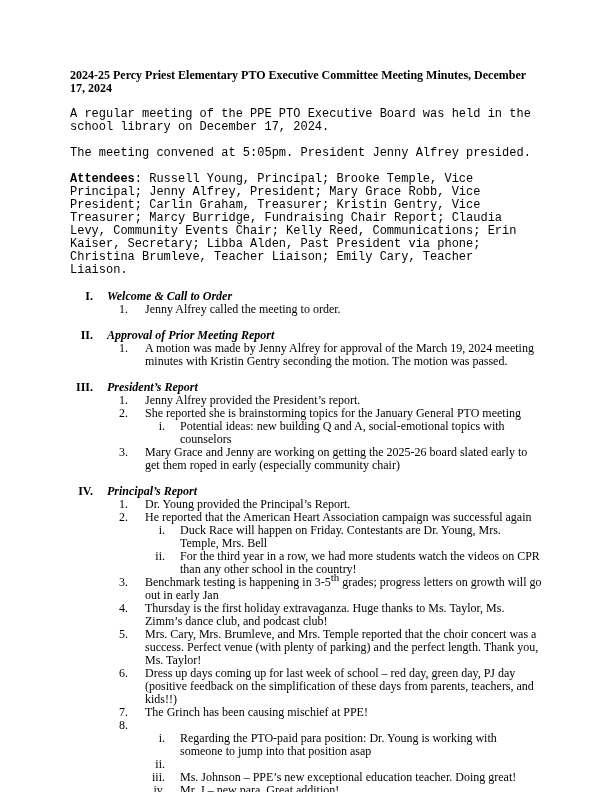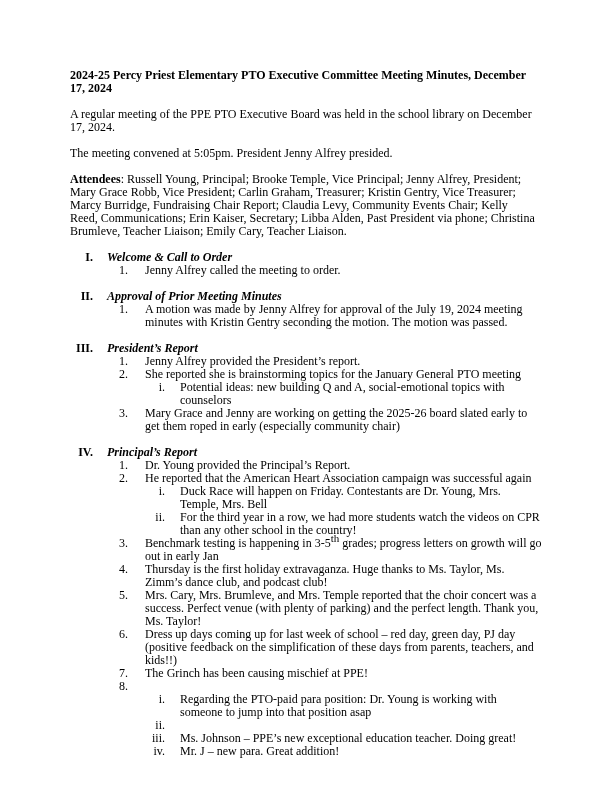--- a/index.html
+++ b/index.html
@@ -14,21 +14,21 @@
     line-height: 13px;
     overflow: hidden;
   }
   .content {
     position: absolute;
     left: 70px;
     top: 69px;
     width: 472px;
   }
   .title { font-weight: bold; margin: 0 0 13px 0; }
-  .para  { margin: 0 4px 13px 0; }
+  .para  { margin: 0 4px 13px 0; font-family: Liberation Mono, monospace; }
   .b     { font-weight: bold; }
   .section { margin: 0 0 13px 0; }
   .row { display: flex; align-items: flex-start; }
   .num { flex: none; text-align: right; white-space: pre; }
   .txt { flex: 1 1 auto; min-width: 0; }
   .l1 > .num { width: 23px; margin-right: 14px; font-weight: bold; }
   .l1 > .txt { font-weight: bold; font-style: italic; }
   .l2 > .num { width: 58px; margin-right: 17px; }
   .l3 > .num { width: 95px; margin-right: 15px; }
   sup { font-size: 11px; line-height: 0; vertical-align: super; }
@@ -49,25 +49,25 @@
             <div class="txt">Welcome &amp; Call to Order</div>
           </div>
           <div class="row l2">
             <div class="num">1.</div>
             <div class="txt">Jenny Alfrey called the meeting to order.</div>
           </div>
         </div>
         <div class="section">
           <div class="row l1">
             <div class="num">II.</div>
-            <div class="txt">Approval of Prior Meeting Minutes</div>
+            <div class="txt">Approval of Prior Meeting Report</div>
           </div>
           <div class="row l2">
             <div class="num">1.</div>
-            <div class="txt">A motion was made by Jenny Alfrey for approval of the July 19, 2024 meeting minutes with Kristin Gentry seconding the motion. The motion was passed.</div>
+            <div class="txt">A motion was made by Jenny Alfrey for approval of the March 19, 2024 meeting minutes with Kristin Gentry seconding the motion. The motion was passed.</div>
           </div>
         </div>
         <div class="section">
           <div class="row l1">
             <div class="num">III.</div>
             <div class="txt">President’s Report</div>
           </div>
           <div class="row l2">
             <div class="num">1.</div>
             <div class="txt">Jenny Alfrey provided the President’s report.</div>

